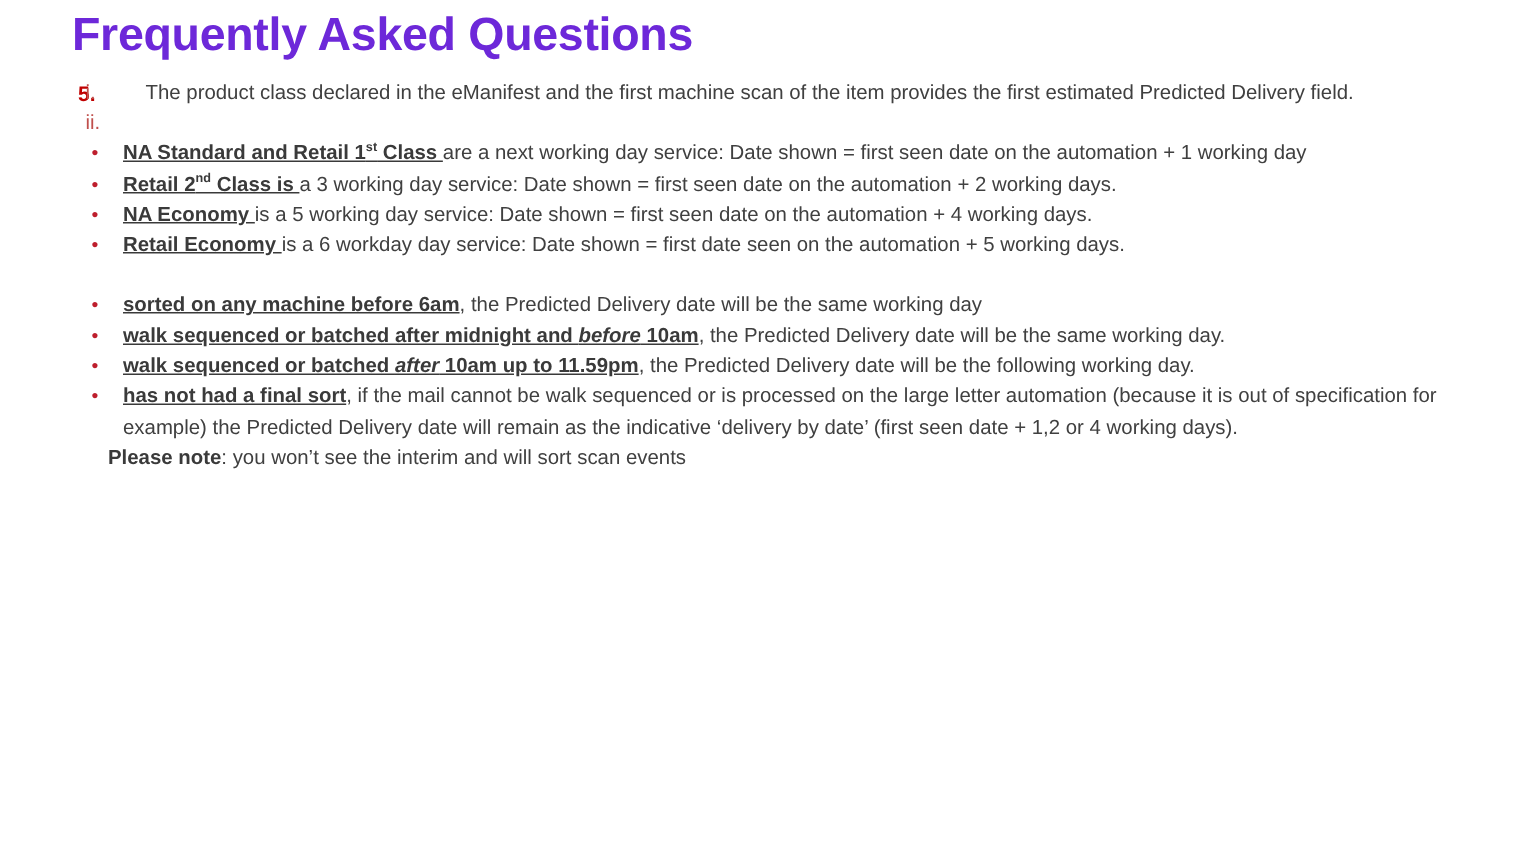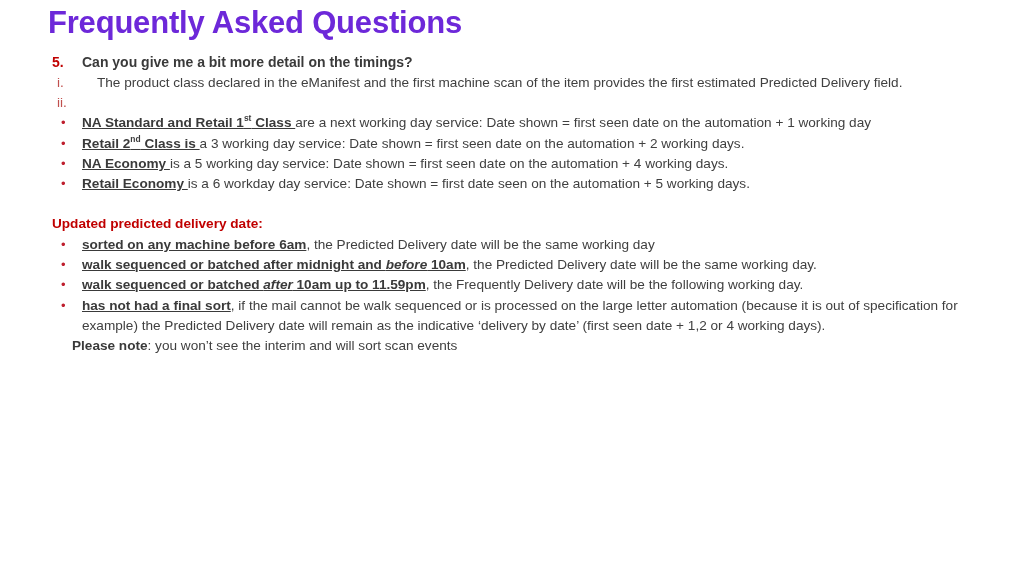--- a/index.html
+++ b/index.html
@@ -121,21 +121,20 @@
 <body>
 
 <div class="slide">
 
   <div class="title">Frequently Asked Questions</div>
 
   <div class="body-area">
 
     <div class="q-line">
       <span class="q-num">5.</span>
-      <span>Can you give me a bit more detail on the timings?</span>
     </div>
 
 
     <div class="roman-item">
       <span class="roman-mark">i.</span>
       <span>The product class declared in the eManifest and the first machine scan of the item provides the first estimated Predicted Delivery field.</span>
     </div>
 
     <div class="roman-item">
       <span class="roman-mark">ii.</span>
@@ -159,36 +158,35 @@
       <span class="bu nowrap"><span>NA Economy </span></span><span>is a 5 working day service: Date shown = first seen date on the automation + 4 working days.</span>
     </div>
 
     <div class="bullet-item">
       <span class="bullet-mark">•</span>
       <span class="bu nowrap"><span>Retail Economy </span></span><span>is a 6 workday day service:  Date shown = first date seen on the automation + 5 working days.</span>
     </div>
 
     <div class="spacer-md"></div>
 
-    <div class="section-head">Updated predicted delivery date:</div>
 
 
     <div class="bullet-item">
       <span class="bullet-mark">•</span>
       <span class="bu nowrap"><span>sorted on any machine before 6am</span></span><span>, the Predicted Delivery date will be the same working day</span>
     </div>
 
     <div class="bullet-item">
       <span class="bullet-mark">•</span>
       <span class="bu nowrap"><span>walk sequenced or batched after midnight and </span><span class="ital">before</span><span>  10am</span></span><span>,  the Predicted Delivery date will be the same working day.</span>
     </div>
 
     <div class="bullet-item">
       <span class="bullet-mark">•</span>
-      <span class="bu nowrap"><span>walk sequenced or batched </span><span class="ital">after</span><span> 10am up to 11.59pm</span></span><span>, the Frequently Delivery date will be the following working day.</span>
+      <span class="bu nowrap"><span>walk sequenced or batched </span><span class="ital">after</span><span> 10am up to 11.59pm</span></span><span>, the Predicted Delivery date will be the following working day.</span>
     </div>
 
     <div class="bullet-item">
       <span class="bullet-mark">•</span>
       <span class="bu nowrap"><span>has not had a final sort</span></span><span>, if the mail cannot be walk sequenced or is processed on the large letter automation (because it is out of specification for example) the Predicted Delivery date will remain as the indicative ‘delivery by date’ (first seen date + 1,2 or 4 working days).</span>
     </div>
 
     <div class="plain"><span class="b-only">Please note</span><span>: you won’t see the interim and will sort scan events</span></div>
 
   </div>

